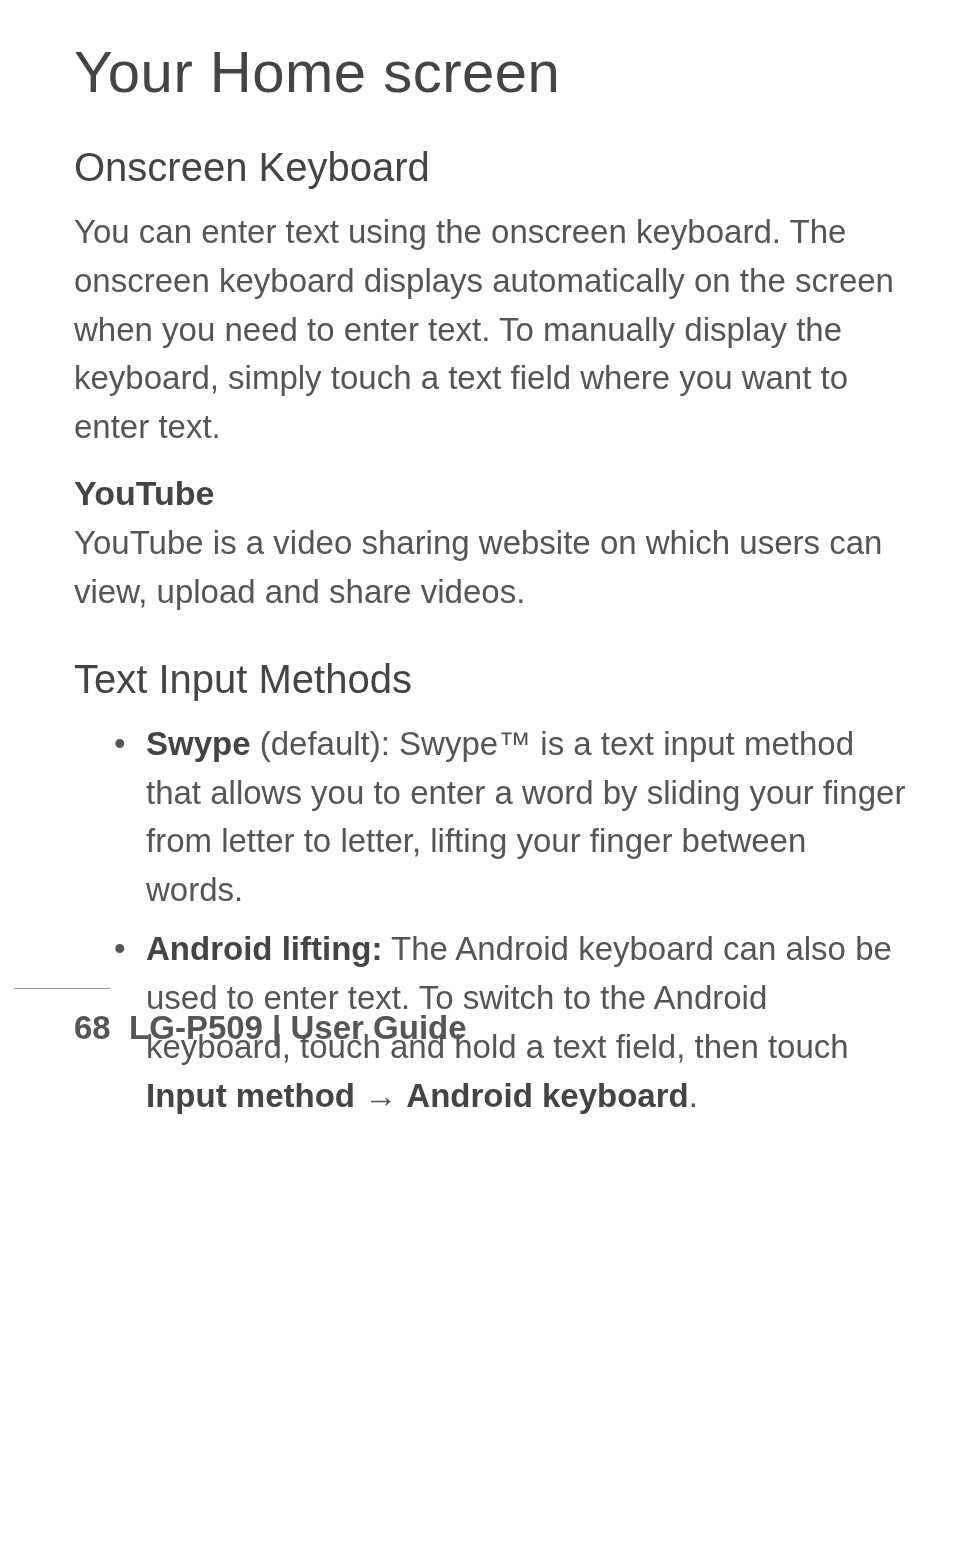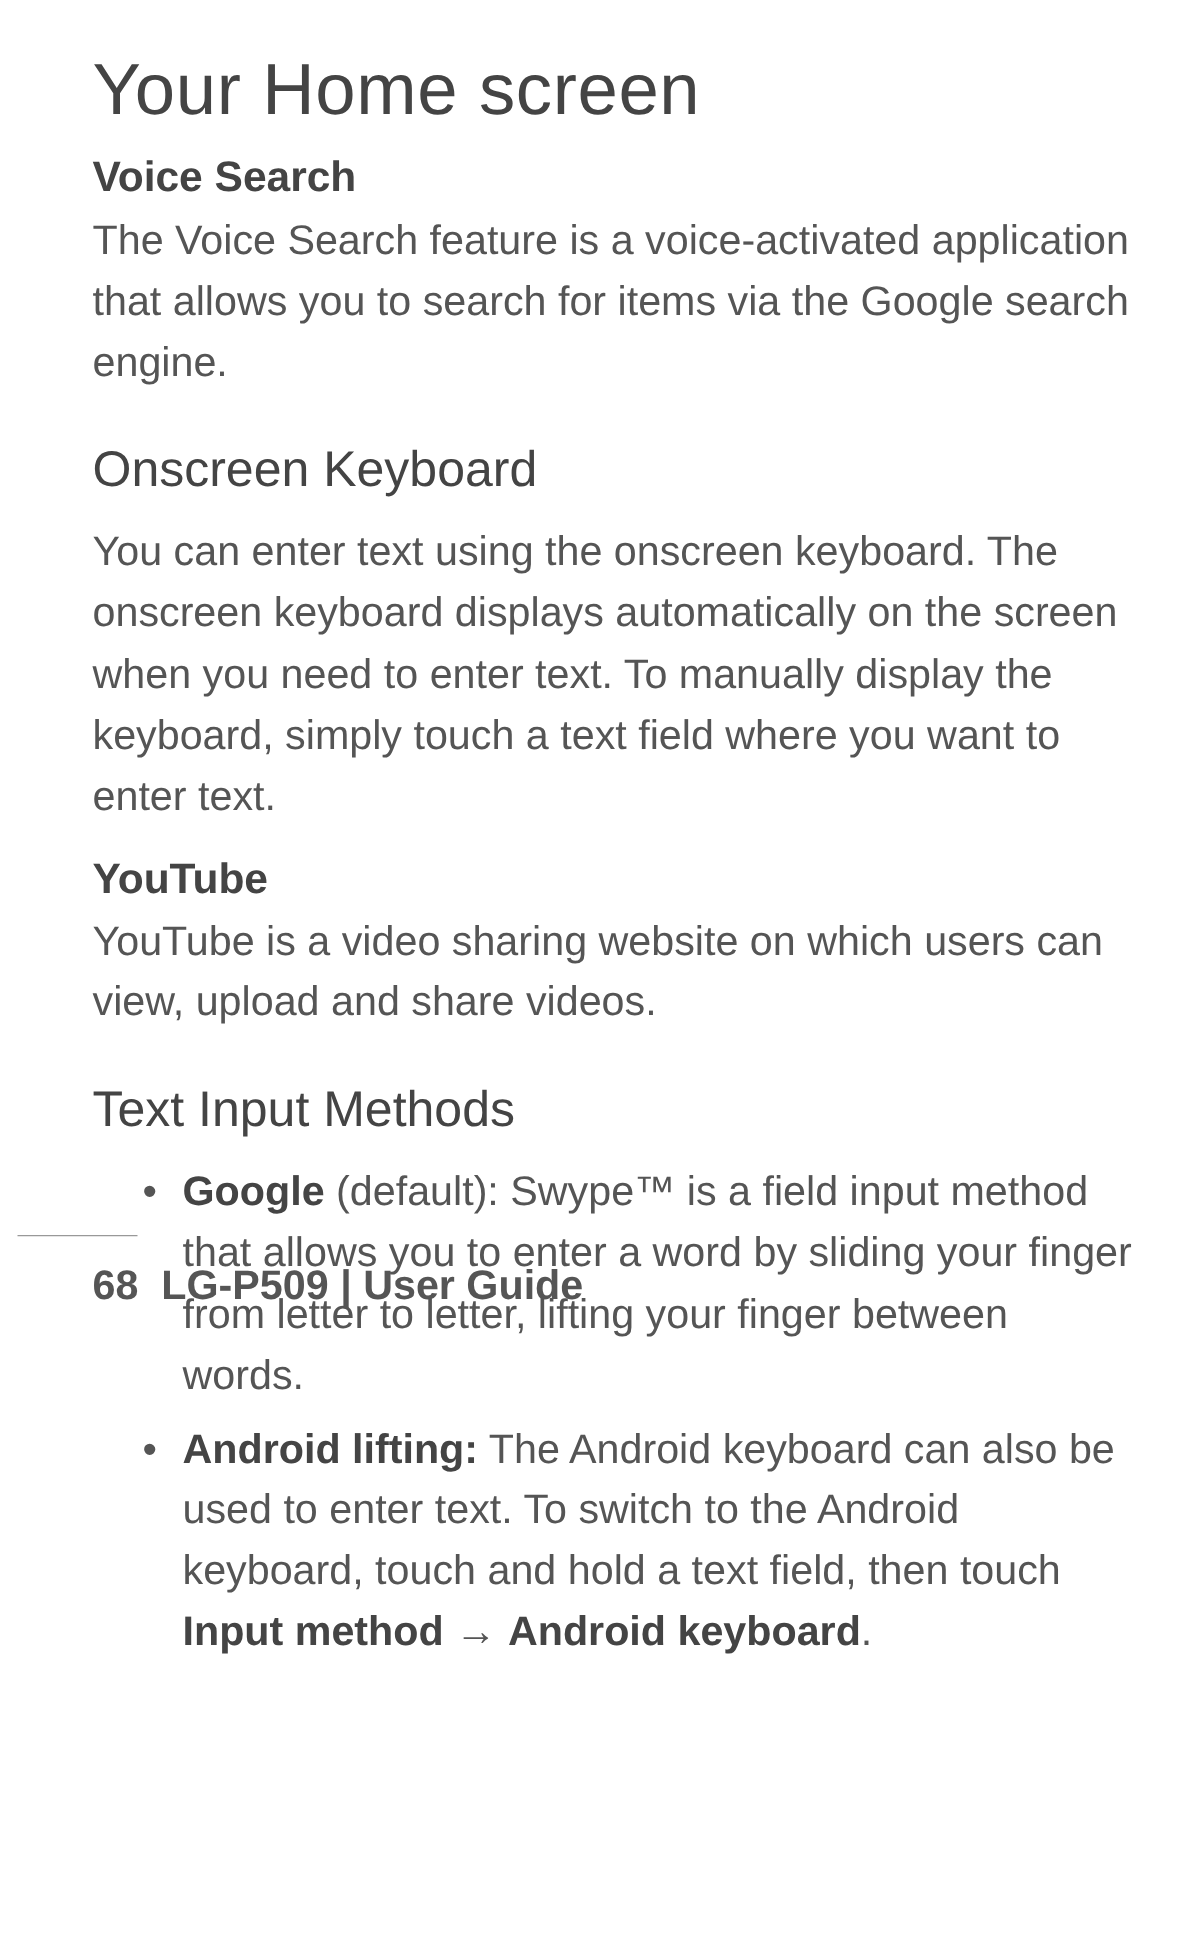--- a/index.html
+++ b/index.html
@@ -89,40 +89,36 @@
     font-family: Arial, sans-serif;
   }
 </style>
 </head>
 <body>
 
 <div class="page">
 
   <h1 class="title">Your Home screen</h1>
 
-  <div>
-    <h3 class="subheading">Voice Search</h3>
-    <p class="body-text">The Voice Search feature is a voice-activated application that allows you to search for items via the Google search engine.</p>
-  </div>
 
   <div>
     <h2 class="section-heading">Onscreen Keyboard</h2>
     <p class="body-text">You can enter text using the onscreen keyboard. The onscreen keyboard displays automatically on the screen when you need to enter text. To manually display the keyboard, simply touch a text field where you want to enter text.</p>
   </div>
 
   <div>
     <h3 class="subheading">YouTube</h3>
     <p class="body-text">YouTube is a video sharing website on which users can view, upload and share videos.</p>
   </div>
 
   <div>
     <h2 class="section-heading">Text Input Methods</h2>
     <ul class="bullets">
       <li>
-        <span class="bold">Google</span><span> (default): Swype™ is a field input method that allows you to enter a word by sliding your finger from letter to letter, lifting your finger between words.</span>
+        <span class="bold">Swype</span><span> (default): Swype™ is a text input method that allows you to enter a word by sliding your finger from letter to letter, lifting your finger between words.</span>
       </li>
       <li>
         <span class="bold">Android lifting:</span><span> The Android keyboard can also be used to enter text. To switch to the Android keyboard, touch and hold a text field, then touch </span><span class="bold">Input method</span><span class="arrow"> → </span><span class="bold">Android keyboard</span><span>.</span>
       </li>
     </ul>
   </div>
 
   <div class="footer">
     <hr class="footer-rule">
     <div class="footer-text">

